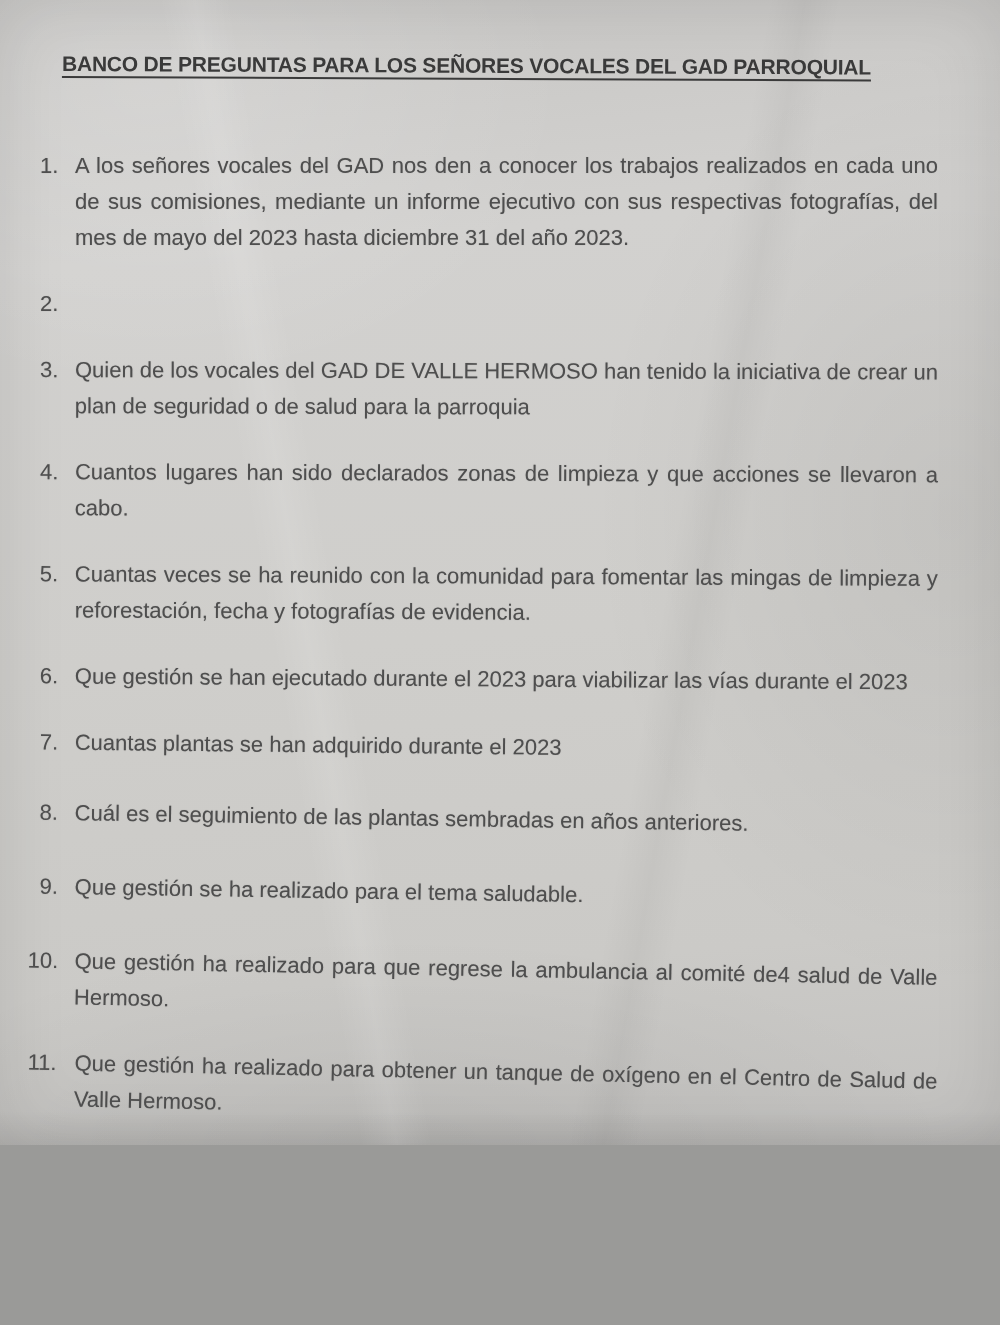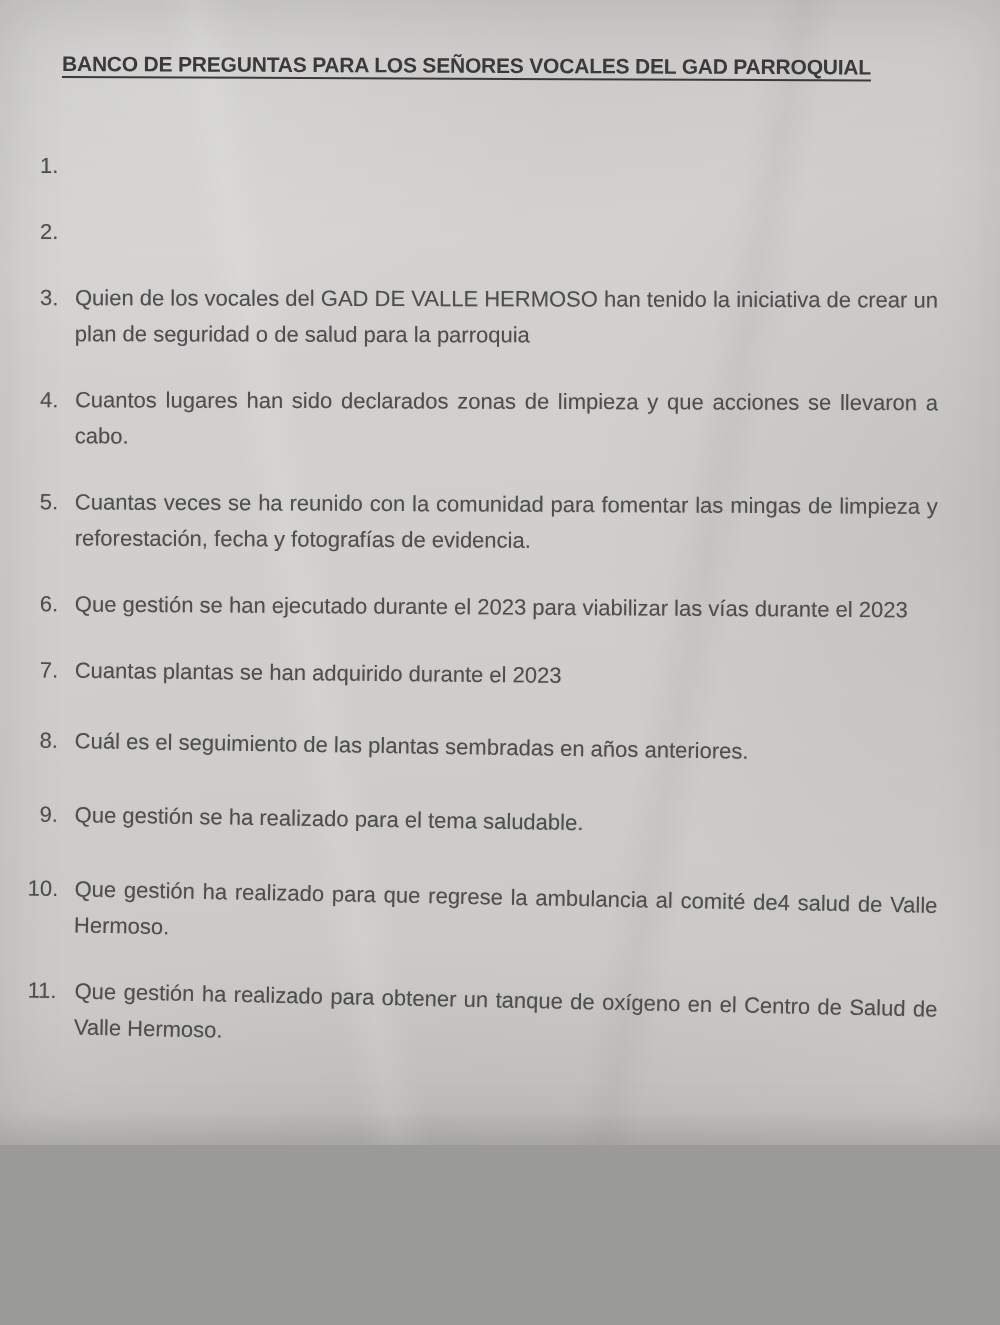--- a/index.html
+++ b/index.html
@@ -99,20 +99,21 @@
 
 <div class="page">
   <div class="content">
 
     <h1 class="doc-title">BANCO DE PREGUNTAS PARA LOS SEÑORES VOCALES DEL GAD PARROQUIAL</h1>
 
     <div class="questions">
 
         <div class="question">
           <span class="q-num">1.</span>
+          <p class="q-text">A los señores vocales del GAD nos den a conocer los trabajos realizados en cada uno de sus comisiones, mediante un informe ejecutivo con sus respectivas fotografías, del mes de mayo del 2023 hasta diciembre 31 del año 2023.</p>
         </div>
 
         <div class="question">
           <span class="q-num">2.</span>
         </div>
 
         <div class="question">
           <span class="q-num">3.</span>
           <p class="q-text">Quien de los vocales del GAD DE VALLE HERMOSO han tenido la iniciativa de crear un plan de seguridad o de salud para la parroquia</p>
         </div>

